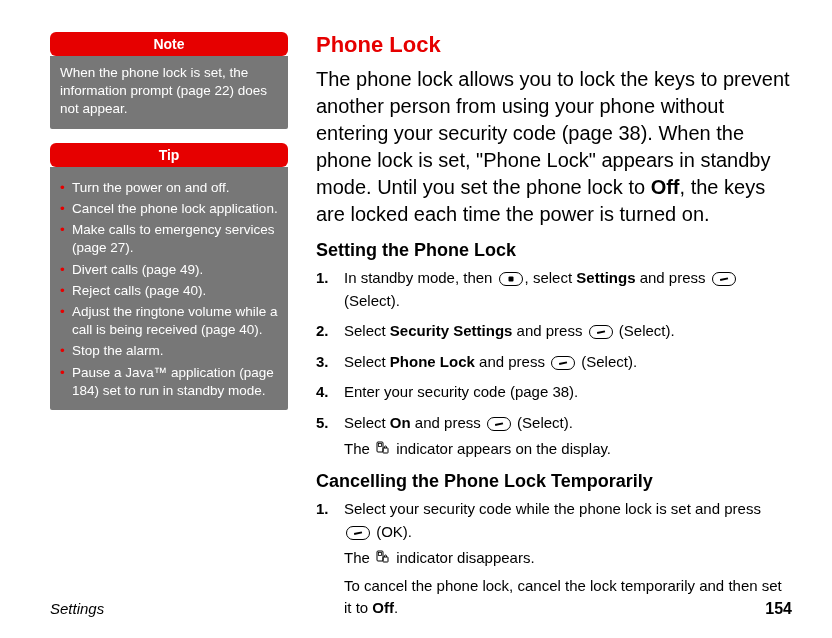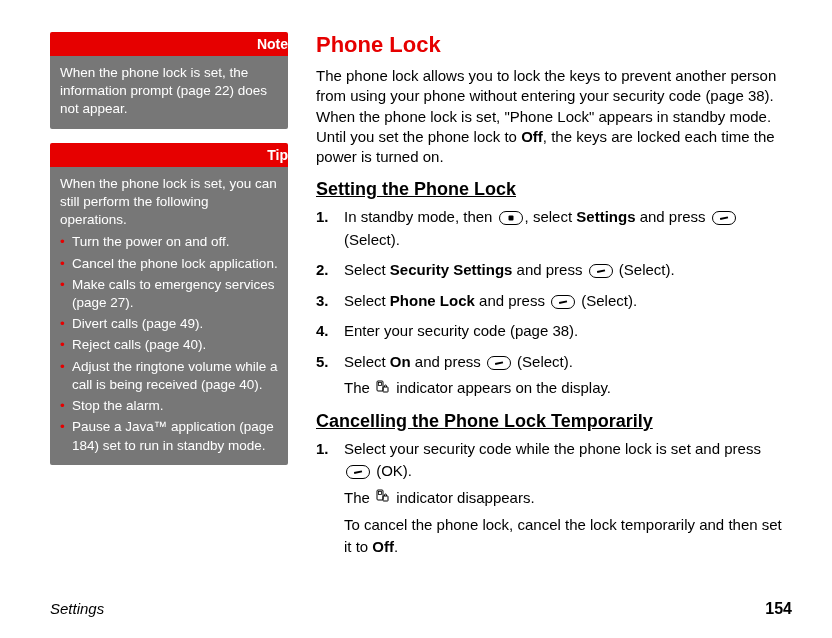--- a/index.html
+++ b/index.html
@@ -2,28 +2,28 @@
 <html><head>
 <meta charset="utf-8">
 <style>
   * { box-sizing: border-box; margin: 0; padding: 0; }
   html, body { width: 832px; height: 638px; background: #fff; font-family: Arial, Helvetica, sans-serif; }
   .page { position: relative; width: 832px; height: 638px; padding: 32px 40px 30px 50px; }
   .columns { display: flex; gap: 28px; }
   .sidebar { width: 238px; flex: 0 0 238px; display: flex; flex-direction: column; gap: 14px; }
   .main { flex: 1; }
   .note-box, .tip-box { border-radius: 2px; overflow: hidden; font-family: "Arial Narrow", Arial, sans-serif; font-stretch: condensed; }
-  .box-header { background: #e60000; color: #fff; text-align: right; font-weight: bold; padding: 4px 0; font-size: 14px; }
+  .box-header { background: #e60000; color: #fff; text-align: center; font-weight: bold; padding: 4px 0; font-size: 14px; border-radius: 6px; }
   .box-body { background: #777; color: #fff; padding: 8px 10px 10px 10px; font-size: 13.5px; line-height: 1.35; }
   .tip-list { list-style: none; margin-top: 4px; }
   .tip-list li { position: relative; padding-left: 12px; margin-top: 3px; }
   .tip-list li::before { content: "•"; position: absolute; left: 0; top: 0; color: #e60000; }
   h1.title { color: #e60000; font-family: "Arial Narrow", Arial, sans-serif; font-stretch: condensed; font-weight: bold; font-size: 22px; margin-bottom: 8px; }
-  .intro { font-family: "Arial Narrow", Arial, sans-serif; font-stretch: condensed; font-size: 15px; line-height: 1.35; margin-bottom: 12px; }
-  h2.sub { font-family: "Arial Narrow", Arial, sans-serif; font-stretch: condensed; font-weight: bold; font-size: 18px; margin: 10px 0 6px 0; text-decoration: underline; }
+  .intro { font-family: "Arial Narrow", Arial, sans-serif; font-stretch: condensed; font-size: 20px; line-height: 1.35; margin-bottom: 12px; }
+  h2.sub { font-family: "Arial Narrow", Arial, sans-serif; font-stretch: condensed; font-weight: bold; font-size: 18px; margin: 10px 0 6px 0; }
   ol.steps { list-style: none; counter-reset: step; }
   ol.steps > li { counter-increment: step; position: relative; padding-left: 28px; margin-bottom: 8px; font-family: "Arial Narrow", Arial, sans-serif; font-stretch: condensed; font-size: 15px; line-height: 1.5; }
   ol.steps > li::before { content: counter(step) "."; position: absolute; left: 0; top: 0; font-weight: bold; }
   .step-sub { margin-top: 4px; }
   .footer { position: absolute; bottom: 20px; left: 50px; right: 40px; display: flex; justify-content: space-between; font-style: italic; font-family: "Arial Narrow", Arial, sans-serif; font-stretch: condensed; }
   .footer .pagenum { font-weight: bold; font-style: normal; font-size: 16px; }
   .footer .chapter { font-size: 15px; }
   .b { font-weight: bold; }
   .key-icon { display: inline-block; vertical-align: middle; margin: 0 2px; }
   .key-round { width: 24px; height: 14px; border: 1.4px solid #000; border-radius: 8px; position: relative; display: inline-block; vertical-align: middle; }
@@ -40,21 +40,20 @@
     <div class="sidebar">
 
       <div class="note-box">
         <div class="box-header">Note</div>
         <div class="box-body">When the phone lock is set, the information prompt (page 22) does not appear.</div>
       </div>
 
       <div class="tip-box">
         <div class="box-header">Tip</div>
         <div class="box-body">
-          <div>When the phone lock is set, you can still perform the following operations.</div>
           <ul class="tip-list">
             <li>Turn the power on and off.</li>
             <li>Cancel the phone lock application.</li>
             <li>Make calls to emergency services (page 27).</li>
             <li>Divert calls (page 49).</li>
             <li>Reject calls (page 40).</li>
             <li>Adjust the ringtone volume while a call is being received (page 40).</li>
             <li>Stop the alarm.</li>
             <li>Pause a Java™ application (page 184) set to run in standby mode.</li>
           </ul>

